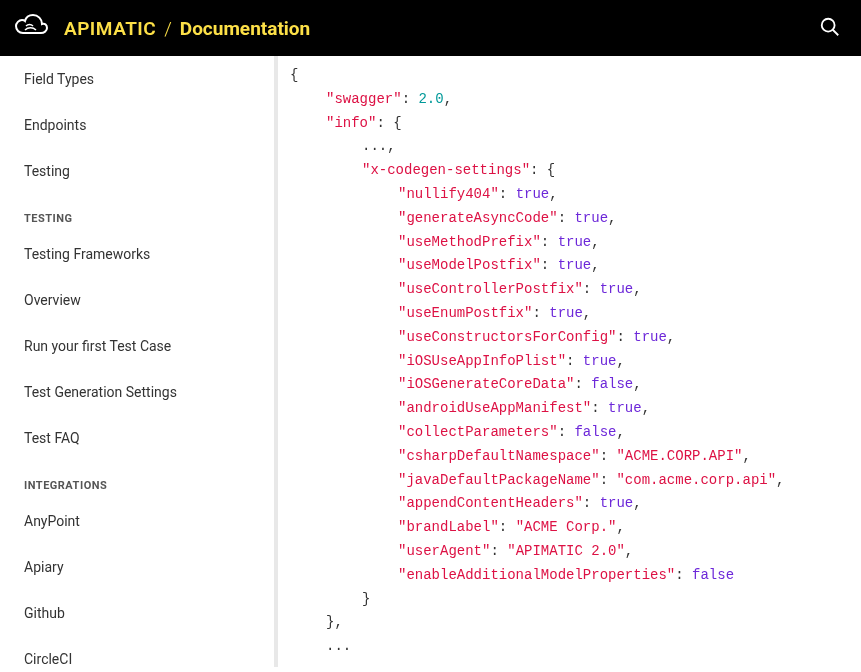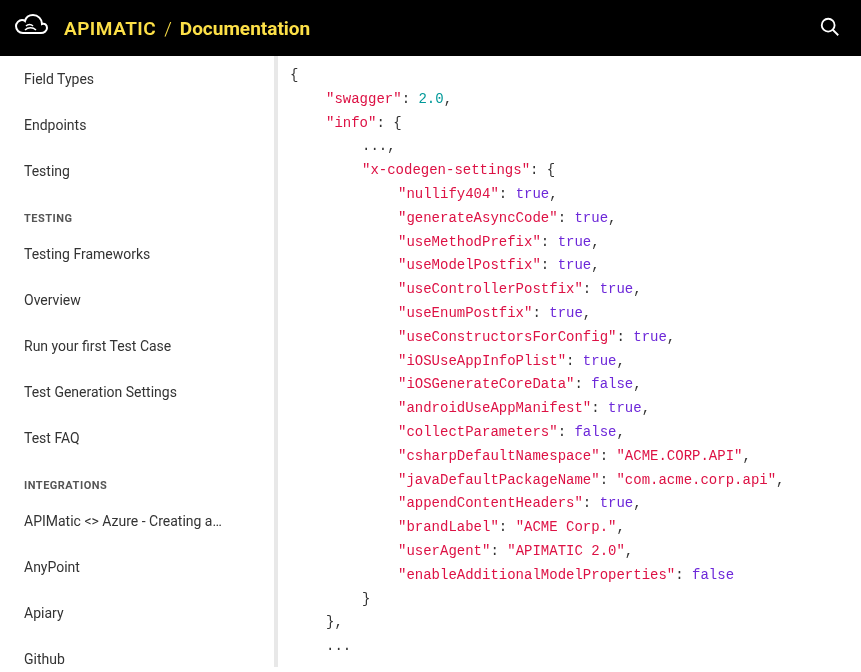--- a/index.html
+++ b/index.html
@@ -54,21 +54,20 @@
       <div class="sidebar-item">Field Types</div>
       <div class="sidebar-item">Endpoints</div>
       <div class="sidebar-item">Testing</div>
       <div class="sidebar-heading">TESTING</div>
       <div class="sidebar-item">Testing Frameworks</div>
       <div class="sidebar-item">Overview</div>
       <div class="sidebar-item">Run your first Test Case</div>
       <div class="sidebar-item">Test Generation Settings</div>
       <div class="sidebar-item">Test FAQ</div>
       <div class="sidebar-heading">INTEGRATIONS</div>
-      <div class="sidebar-item">APIMatic &lt;&gt; Azure - Creating a…</div>
       <div class="sidebar-item">AnyPoint</div>
       <div class="sidebar-item">Apiary</div>
       <div class="sidebar-item">Github</div>
       <div class="sidebar-item">CircleCI</div>
       <div class="sidebar-item">Testing CI</div>
       <div class="sidebar-item">Jenkins</div>
       <div class="sidebar-item">Widgets</div>
     </nav>
   <main class="content">
     <div class="code-block" id="codeblock">

